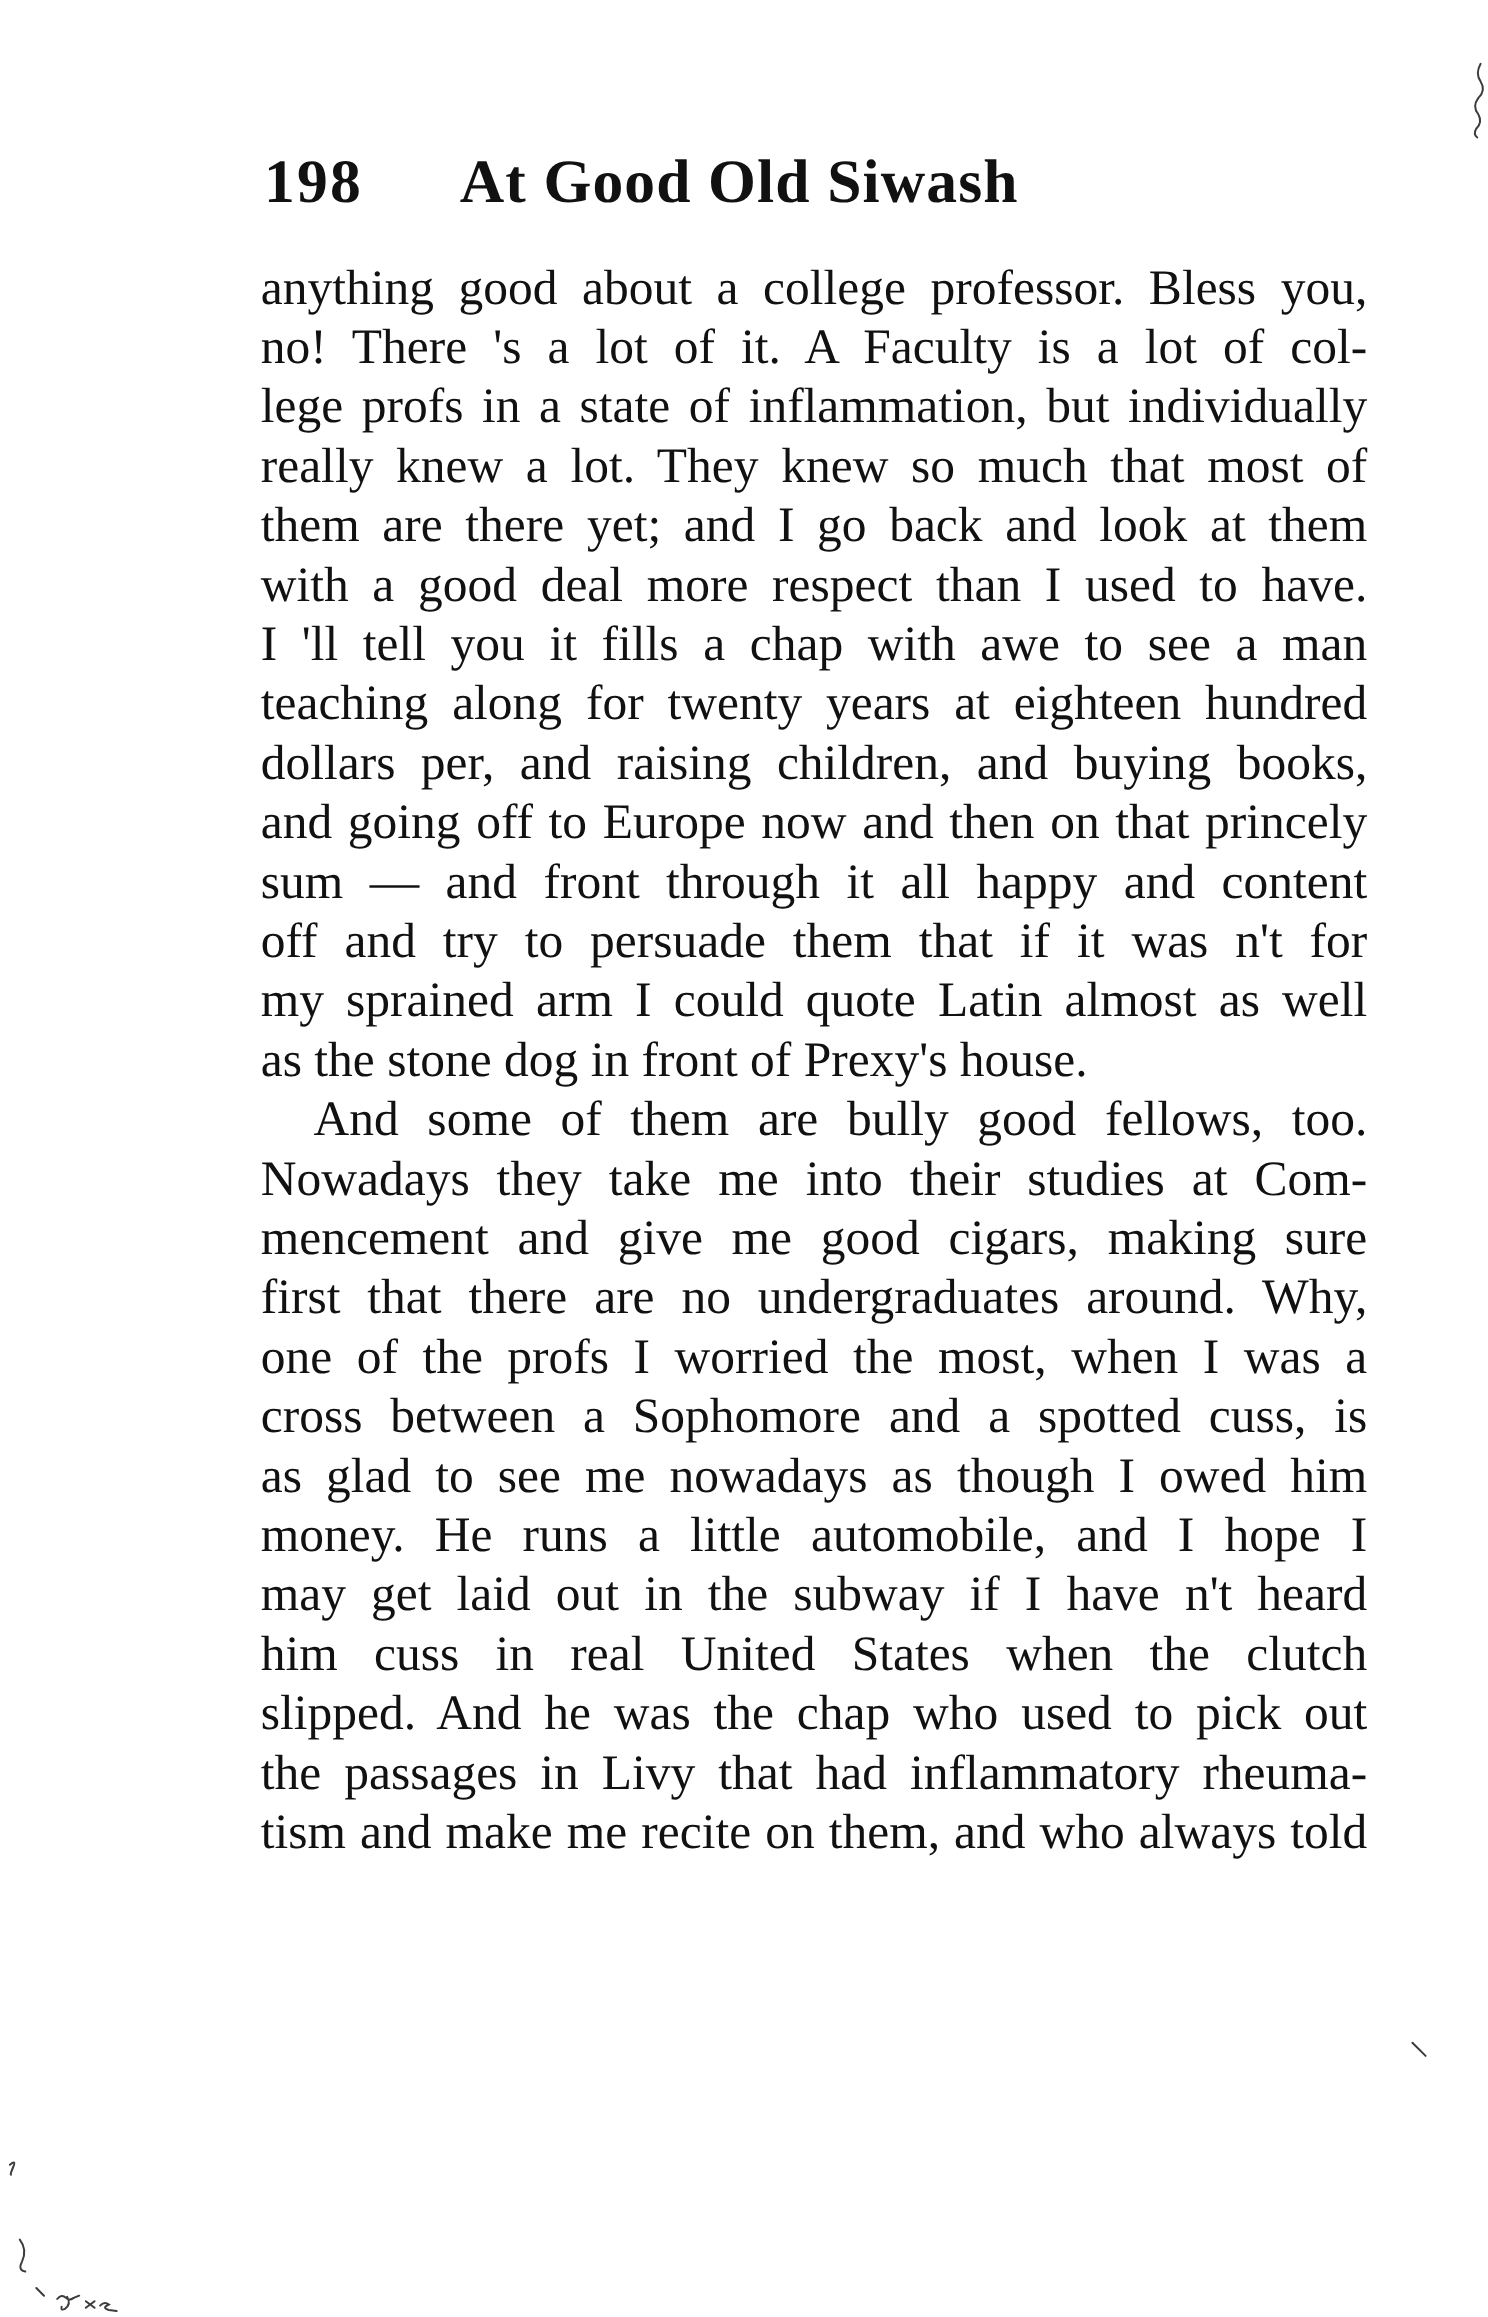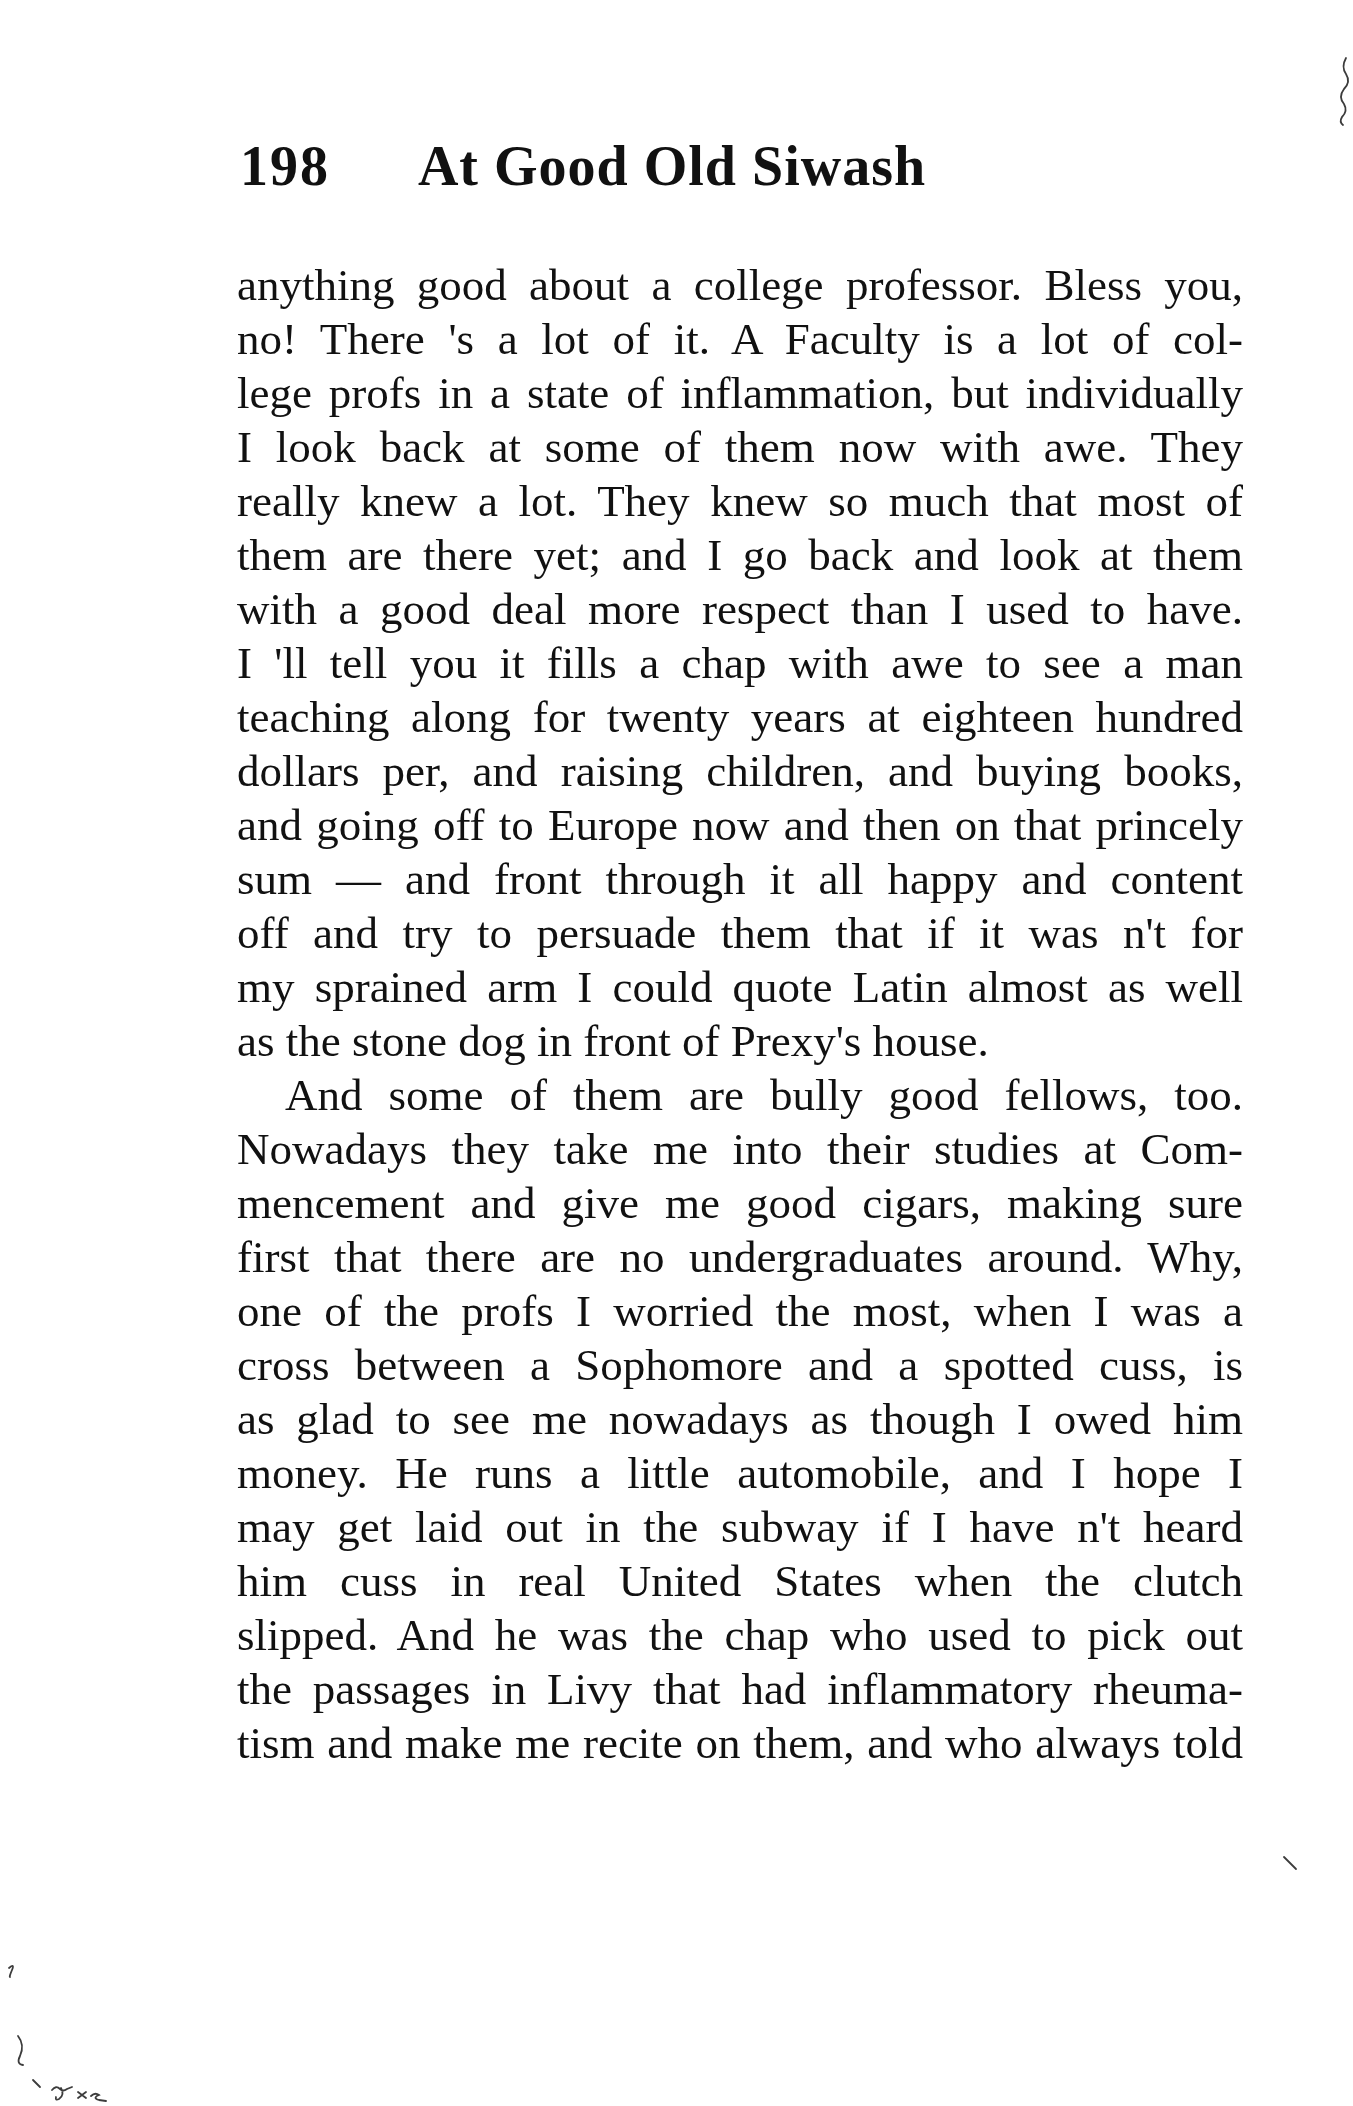--- a/index.html
+++ b/index.html
@@ -36,21 +36,20 @@
     left: 435px; top: 0;
     transform: translateX(-50%);
     letter-spacing: 1px;
   }
   .body-text {
     position: absolute;
     top: 234px; left: 0;
     width: 1006px;
     font-size: 45px;
     line-height: 54px;
-    margin-top: 24px;
   }
   .line {
     width: 1006px;
     text-align: justify;
     text-align-last: justify;
     white-space: nowrap;
   }
   .line.flush { text-align-last: left; }
   .line.indent { text-indent: 48px; }
   .ink-marks { position: absolute; inset: 0; pointer-events: none; }
@@ -64,21 +63,20 @@
 
     <div class="running-head">
       <span class="folio">198</span>
       <span class="head-title">At Good Old Siwash</span>
     </div>
 
     <div class="body-text">
         <div class="line">anything good about a college professor.  Bless you,</div>
         <div class="line">no!  There 's a lot of it.  A Faculty is a lot of col-</div>
         <div class="line">lege profs in a state of inflammation, but individually</div>
-        <div class="line">I look back at some of them now with awe.  They</div>
         <div class="line">really knew a lot.  They knew so much that most of</div>
         <div class="line">them are there yet;  and I go back and look at them</div>
         <div class="line">with a good deal more respect than I used to have.</div>
         <div class="line">I 'll tell you it fills a chap with awe to see a man</div>
         <div class="line">teaching along for twenty years at eighteen hundred</div>
         <div class="line">dollars per, and raising children, and buying books,</div>
         <div class="line">and going off to Europe now and then on that princely</div>
         <div class="line">sum — and front through it all happy and content</div>
         <div class="line">off and try to persuade them that if it was n't for</div>
         <div class="line">my sprained arm I could quote Latin almost as well</div>

